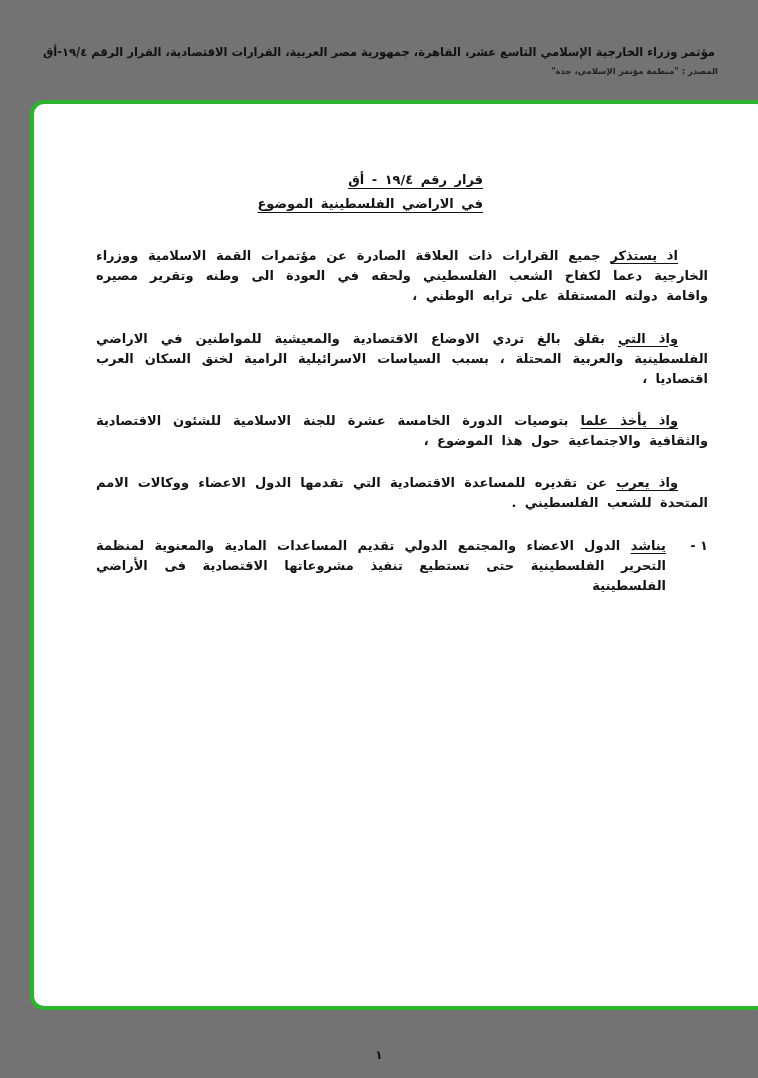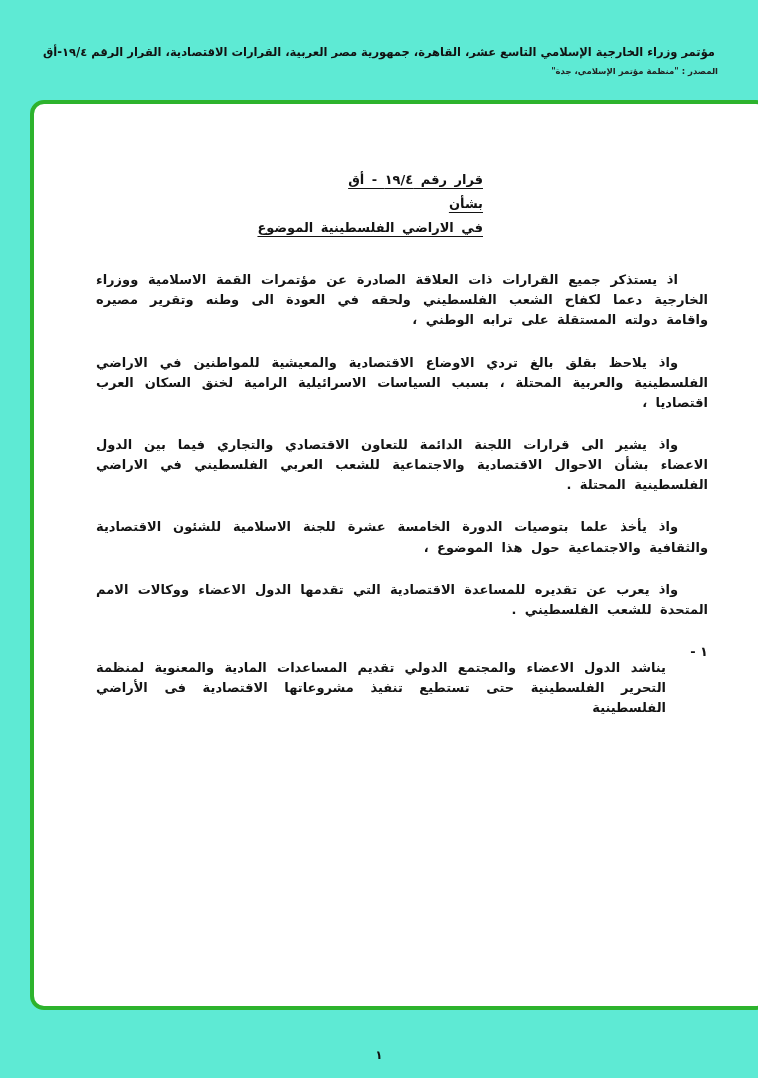--- a/index.html
+++ b/index.html
@@ -5,21 +5,21 @@
   html, body {
     margin: 0;
     padding: 0;
     background: #ffffff;
     font-family: "DejaVu Sans", sans-serif;
   }
   .page {
     position: relative;
     width: 758px;
     height: 1078px;
-    background: #5eead4;
+    background: #737373;
     overflow: hidden;
   }
   
   .header-citation {
     direction: rtl;
     text-align: center;
     font-size: 11.5px;
     font-weight: bold;
     color: #111;
     padding: 44px 22px 0 22px;
@@ -69,37 +69,37 @@
     line-height: 1.85;
     word-spacing: 3px;
   }
   .para {
     text-align: justify;
     text-indent: 30px;
     margin: 0 0 22px 0;
     word-spacing: 4px;
   }
   .para .u, .item .u {
+    text-decoration: underline;
     text-underline-offset: 3px;
     text-decoration-thickness: 1.2px;
   }
   .item {
     display: flex;
     direction: rtl;
     margin: 0 0 22px 0;
   }
   .item-num {
     flex: 0 0 42px;
     white-space: nowrap;
   }
   .item-text {
     flex: 1;
     text-align: justify;
     word-spacing: 4px;
-    margin-top: 16px;
   }
   .page-number {
     position: absolute;
     left: 0;
     right: 0;
     bottom: 16px;
     text-align: center;
     font-size: 12px;
     font-weight: bold;
     color: #111;
@@ -112,30 +112,28 @@
 
   <div class="header-citation">مؤتمر وزراء الخارجية الإسلامي التاسع عشر، القاهرة، جمهورية مصر العربية، القرارات الاقتصادية، القرار الرقم ١٩/٤-أق</div>
 
   <div class="source-note">المصدر : "منظمة مؤتمر الإسلامي، جدة"</div>
 
   <div class="doc-frame">
     <div class="doc-body">
 
       <div class="title-block">
         <div class="title-line">قرار رقم ١٩/٤ - أق</div>
-        <div class="title-line">بشأن</div>
         <div class="title-line">في الاراضي الفلسطينية الموضوع</div>
       </div>
 
 
       <p class="para"><span class="u">اذ يستذكر</span><span> جميع القرارات ذات العلاقة الصادرة عن مؤتمرات القمة الاسلامية ووزراء الخارجية دعما لكفاح الشعب الفلسطيني ولحقه في العودة الى وطنه وتقرير مصيره واقامة دولته المستقلة على ترابه الوطني ،</span></p>
 
-      <p class="para"><span class="u">واذ يلاحظ</span><span> بقلق بالغ تردي الاوضاع الاقتصادية والمعيشية للمواطنين في الاراضي الفلسطينية والعربية المحتلة ، بسبب السياسات الاسرائيلية الرامية لخنق السكان العرب اقتصاديا ،</span></p>
+      <p class="para"><span class="u">واذ التي</span><span> بقلق بالغ تردي الاوضاع الاقتصادية والمعيشية للمواطنين في الاراضي الفلسطينية والعربية المحتلة ، بسبب السياسات الاسرائيلية الرامية لخنق السكان العرب اقتصاديا ،</span></p>
 
-      <p class="para"><span class="u">واذ يشير</span><span> الى قرارات اللجنة الدائمة للتعاون الاقتصادي والتجاري فيما بين الدول الاعضاء بشأن الاحوال الاقتصادية والاجتماعية للشعب العربي الفلسطيني في الاراضي الفلسطينية المحتلة .</span></p>
 
       <p class="para"><span class="u">واذ يأخذ علما</span><span> بتوصيات الدورة الخامسة عشرة للجنة الاسلامية للشئون الاقتصادية والثقافية والاجتماعية حول هذا الموضوع ،</span></p>
 
       <p class="para"><span class="u">واذ يعرب</span><span> عن تقديره للمساعدة الاقتصادية التي تقدمها الدول الاعضاء ووكالات الامم المتحدة للشعب الفلسطيني .</span></p>
 
 
       <div class="item">
         <span class="item-num">١ -</span>
         <span class="item-text"><span class="u">يناشد</span><span> الدول الاعضاء والمجتمع الدولي تقديم المساعدات المادية والمعنوية لمنظمة التحرير الفلسطينية حتى تستطيع تنفيذ مشروعاتها الاقتصادية فى الأراضي الفلسطينية</span></span>
       </div>

